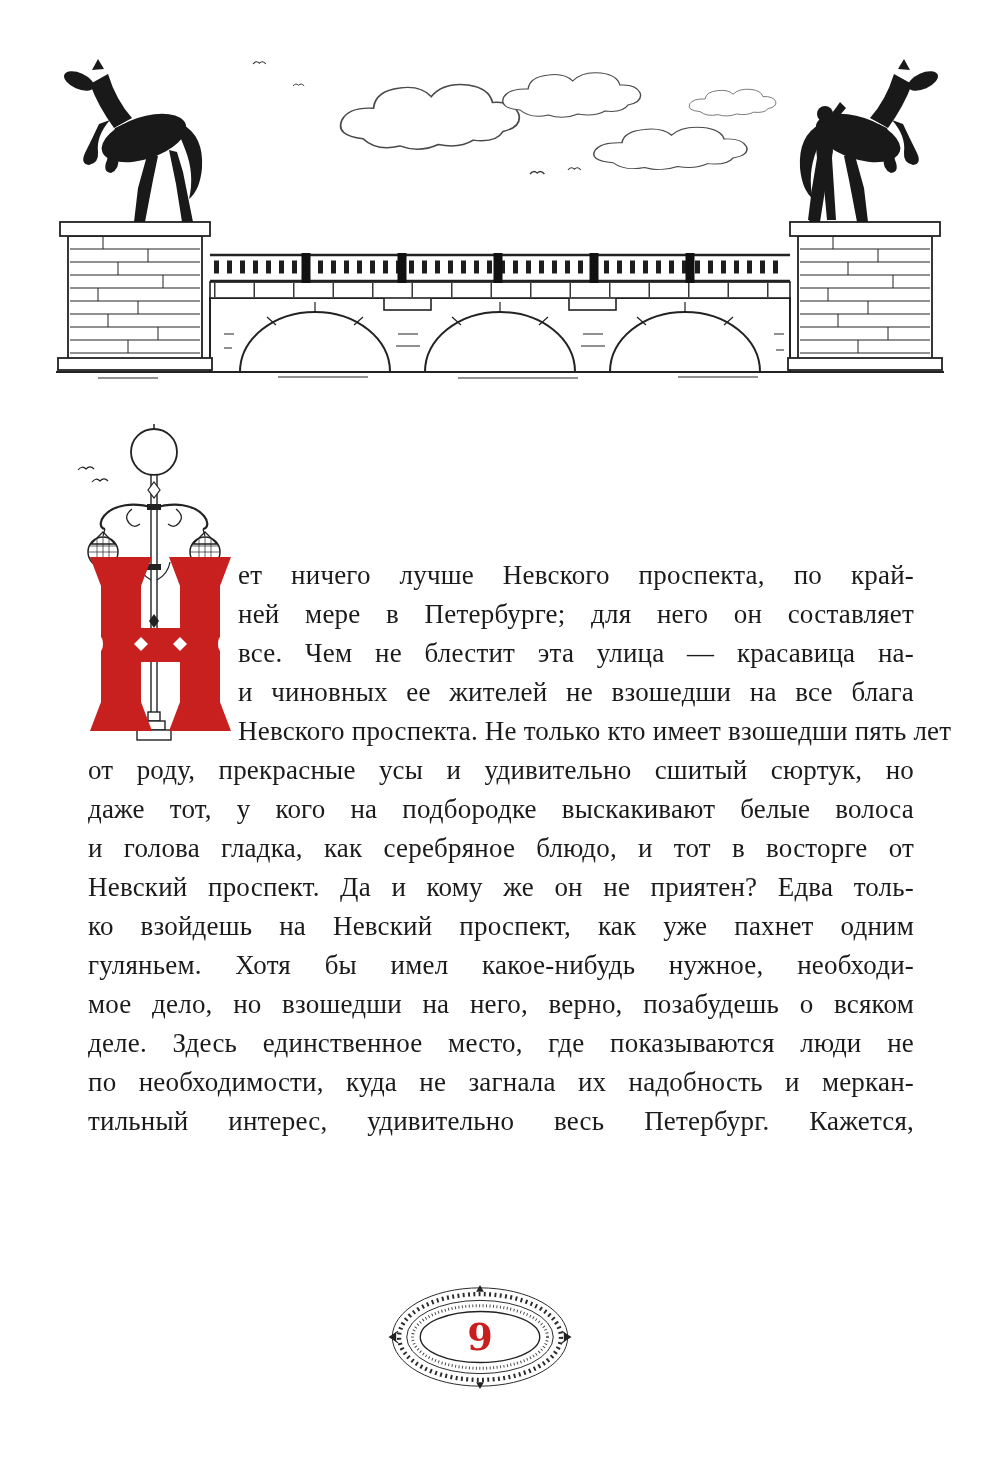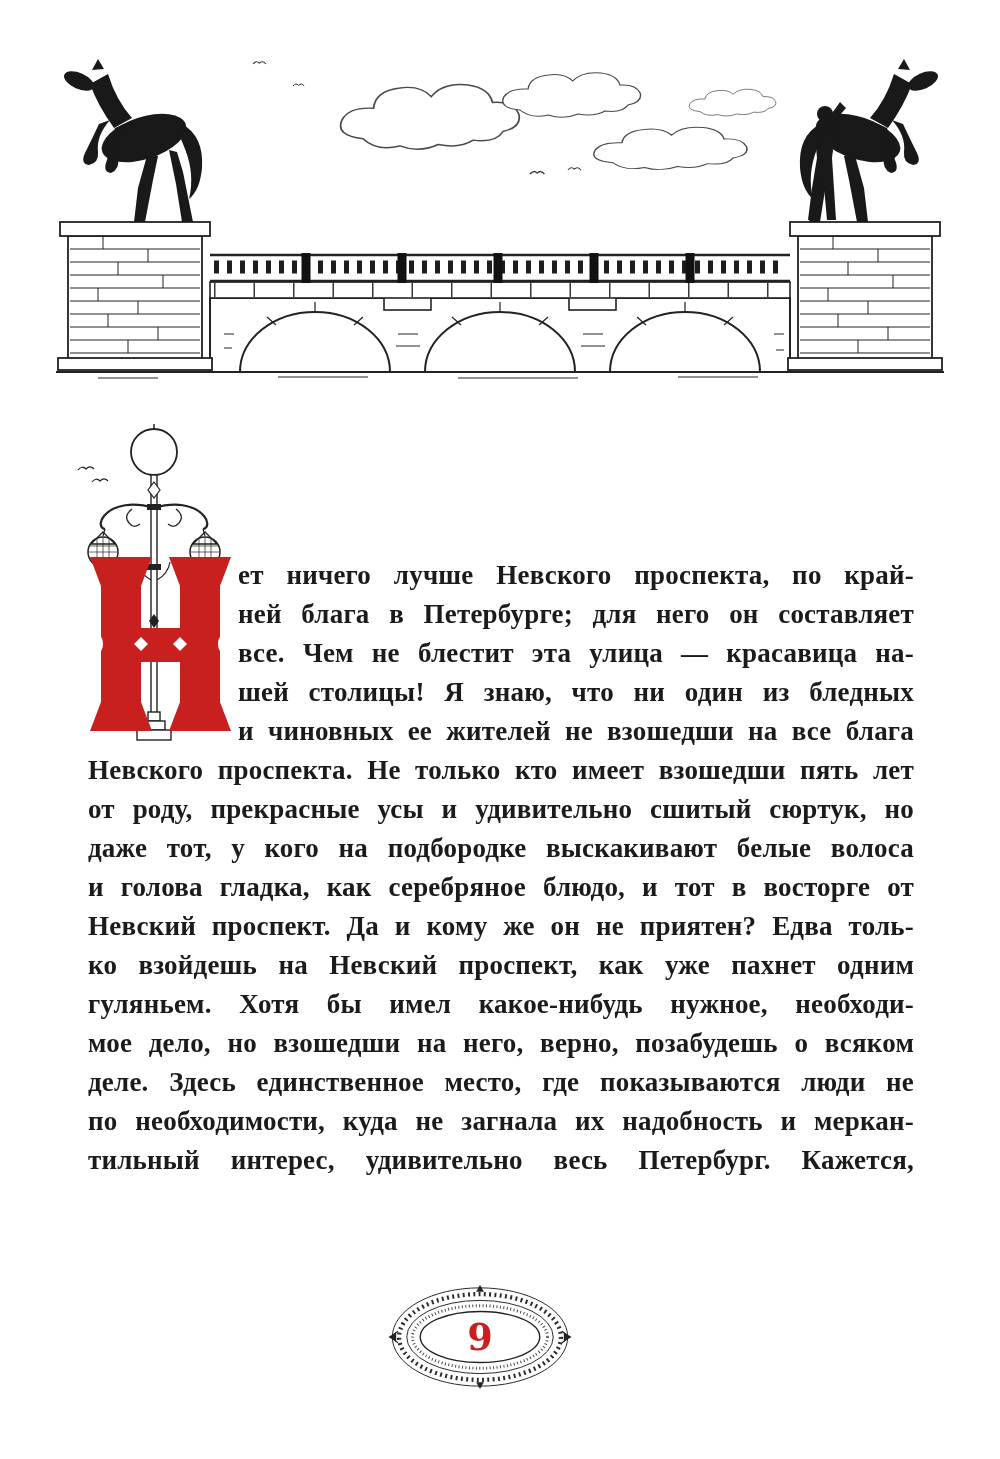--- a/index.html
+++ b/index.html
@@ -163,41 +163,40 @@
       </g>
 
       <g fill="#ffffff" stroke-width="1.4">
         <rect x="76" y="294" width="12" height="9"></rect>
         <rect x="71" y="303" width="22" height="9"></rect>
         <rect x="65" y="312" width="34" height="10"></rect>
       </g>
     </g>
   </svg>
 
-  <div class="text-block" style="color: rgb(27, 27, 27); font-weight: bold;">
+  <div class="text-block" style="color: rgb(27, 27, 27);">
     <div class="dropfloat">
       <svg class="dropsvg" viewBox="0 0 145 176">
         <g fill="#c8201e" style="fill: rgb(200, 32, 30);">
           <path d="M2,1 L64,1 L53,30 L53,146 L64,175 L2,175 L13,146 L13,30 Z"></path>
           <path d="M81,1 L143,1 L132,30 L132,146 L143,175 L81,175 L92,146 L92,30 Z"></path>
           <rect x="50" y="72" width="45" height="34"></rect>
         </g>
         <g fill="#ffffff">
           <circle cx="1" cy="88" r="14"></circle>
           <circle cx="144" cy="88" r="14"></circle>
           <path d="M53,81 L60,88 L53,95 L46,88 Z"></path>
           <path d="M92,81 L99,88 L92,95 L85,88 Z"></path>
         </g>
       </svg>
       <span class="sr">Н</span>
     </div>
     <div class="tline">ет ничего лучше Невского проспекта, по край-</div>
-    <div class="tline">ней блага в Петербурге; для него он составляет</div>
+    <div class="tline">ней мере в Петербурге; для него он составляет</div>
     <div class="tline">все. Чем не блестит эта улица — красавица на-</div>
-    <div class="tline">шей столицы! Я знаю, что ни один из бледных</div>
     <div class="tline">и чиновных ее жителей не взошедши на все блага</div>
     <div class="tline">Невского проспекта. Не только кто имеет взошедши пять лет</div>
     <div class="tline">от роду, прекрасные усы и удивительно сшитый сюртук, но</div>
     <div class="tline">даже тот, у кого на подбородке выскакивают белые волоса</div>
     <div class="tline">и голова гладка, как серебряное блюдо, и тот в восторге от</div>
     <div class="tline">Невский проспект. Да и кому же он не приятен? Едва толь-</div>
     <div class="tline">ко взойдешь на Невский проспект, как уже пахнет одним</div>
     <div class="tline">гуляньем. Хотя бы имел какое-нибудь нужное, необходи-</div>
     <div class="tline">мое дело, но взошедши на него, верно, позабудешь о всяком</div>
     <div class="tline">деле. Здесь единственное место, где показываются люди не</div>

